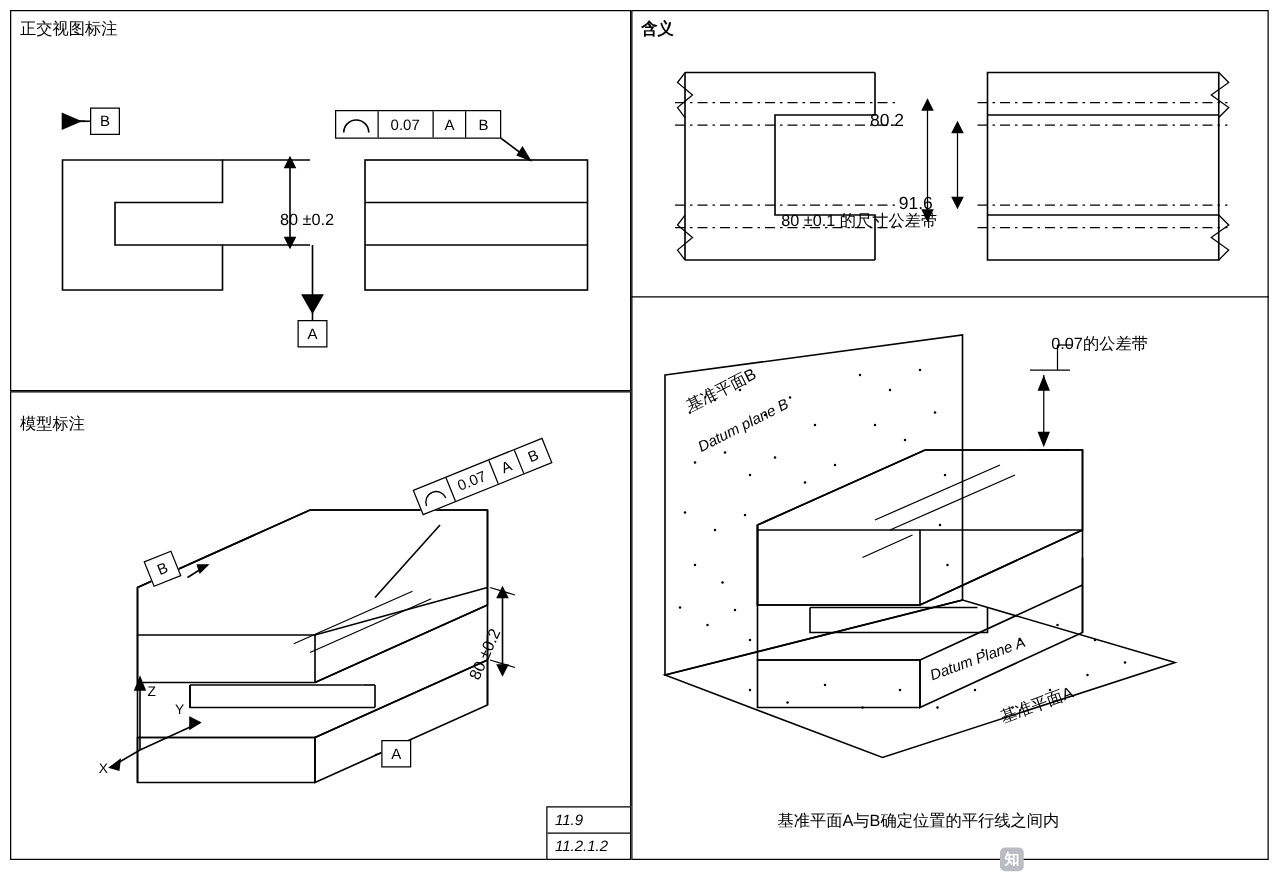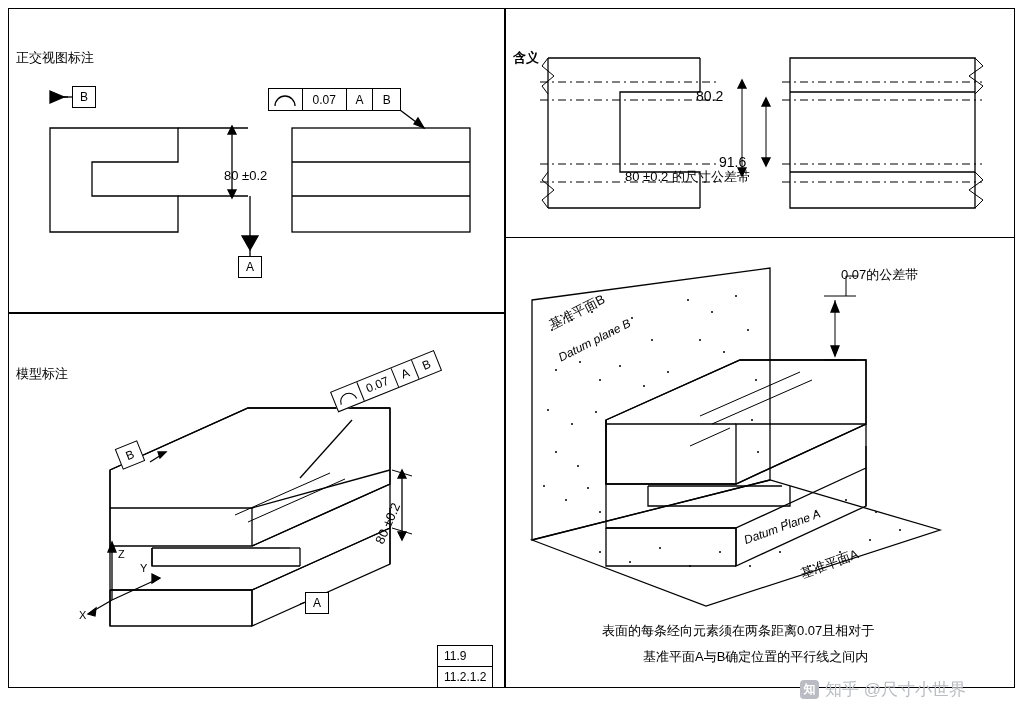--- a/index.html
+++ b/index.html
@@ -1,21 +1,21 @@
 <!DOCTYPE html>
 <html><head>
 <meta charset="utf-8">
 <style>
   html,body{margin:0;padding:0;background:#ffffff;}
   body{font-family:"Liberation Sans","DejaVu Sans",sans-serif;}
   #page{position:relative;width:1023px;height:704px;background:#fff;overflow:hidden;}
 
   .frame{position:absolute;border:1.5px solid #000;box-sizing:border-box;}
 
-  .panel-title{position:absolute;font-size:13px;color:#000;white-space:nowrap;margin-top:35px;}
+  .panel-title{position:absolute;font-size:13px;color:#000;white-space:nowrap;}
 
   .svgwrap{position:absolute;left:0;top:0;width:1023px;height:704px;pointer-events:none;}
 
   .lbl{position:absolute;font-size:12px;color:#000;white-space:nowrap;}
   .lbl.cn{font-size:13px;}
   .lbl.small{font-size:11px;}
   .lbl.big{font-size:14px;}
 
   .boxed{position:absolute;border:1.2px solid #000;box-sizing:border-box;
          display:flex;align-items:center;justify-content:center;
@@ -260,41 +260,39 @@
   </div>
 
   <div class="lbl rot-dim" data-name="model-dimension-label" style="left:372px;top:540px;transform:rotate(-66deg);font-size:13px;">80 ±0.2</div>
 
   <div class="lbl small" data-name="model-axis-z" style="left:118px;top:548px;">Z</div>
   <div class="lbl small" data-name="model-axis-y" style="left:140px;top:562px;">Y</div>
   <div class="lbl small" data-name="model-axis-x" style="left:79px;top:609px;">X</div>
 
   <div class="lbl big" data-name="meaning-dim-upper" style="left:696px;top:88px;">80.2</div>
   <div class="lbl big" data-name="meaning-dim-lower" style="left:719px;top:154px;">91.6</div>
-  <div class="lbl cn" data-name="meaning-top-caption-1" style="left:630px;top:166px;top:166px;">80 ±0.2 的尺寸公差带</div>
+  <div class="lbl cn" data-name="meaning-top-caption-1" style="left:630px;top:166px;top:166px;">80 ±0.1 的尺寸公差带</div>
 
   <style>
     [data-name="meaning-top-caption-1"]{top:168px !important;left:625px !important;}
     [data-name="meaning-top-caption-2"]{top:200px !important;left:603px !important;}
   </style>
 
   <div class="lbl cn" data-name="tolerance-zone-label" style="left:841px;top:266px;">0.07的公差带</div>
 
   <div class="lbl cn" data-name="datum-plane-b-cn" style="left:546px;top:318px;transform:rotate(-27deg);transform-origin:0 0;">基准平面B</div>
   <div class="lbl" data-name="datum-plane-b-en" style="left:556px;top:352px;transform:rotate(-27deg);transform-origin:0 0;font-style:italic;">Datum plane B</div>
 
   <div class="lbl" data-name="datum-plane-a-en" style="left:742px;top:534px;transform:rotate(-20deg);transform-origin:0 0;font-style:italic;">Datum Plane A</div>
   <div class="lbl cn" data-name="datum-plane-a-cn" style="left:798px;top:566px;transform:rotate(-20deg);transform-origin:0 0;">基准平面A</div>
 
-  <div class="lbl cn" data-name="meaning-bottom-caption-1" style="left:602px;top:622px;">表面的每条经向元素须在两条距离0.07且相对于</div>
-  <div class="lbl cn" data-name="meaning-bottom-caption-2" style="left:622px;top:648px;margin-left:21px;">基准平面A与B确定位置的平行线之间内</div>
-
-  <div class="tbl" data-name="reference-table" style="left:437px;top:645px;width:56px;height:43px;">
+  <div class="lbl cn" data-name="meaning-bottom-caption-2" style="left:622px;top:648px;">基准平面A与B确定位置的平行线之间内</div>
+
+  <div class="tbl" data-name="reference-table" style="left:437px;top:645px;width:68px;height:43px;font-style:italic;">
     <div data-name="reference-table-row-1">11.9</div>
     <div data-name="reference-table-row-2">11.2.1.2</div>
   </div>
 
   <div class="wm" data-name="watermark" style="left:800px;top:678px;">
     <div class="wm-logo" data-name="zhihu-logo-icon">知</div>
-    <div data-name="watermark-text">知乎 @尺寸小世界</div>
   </div>
 
 </div>
 
 </body></html>

